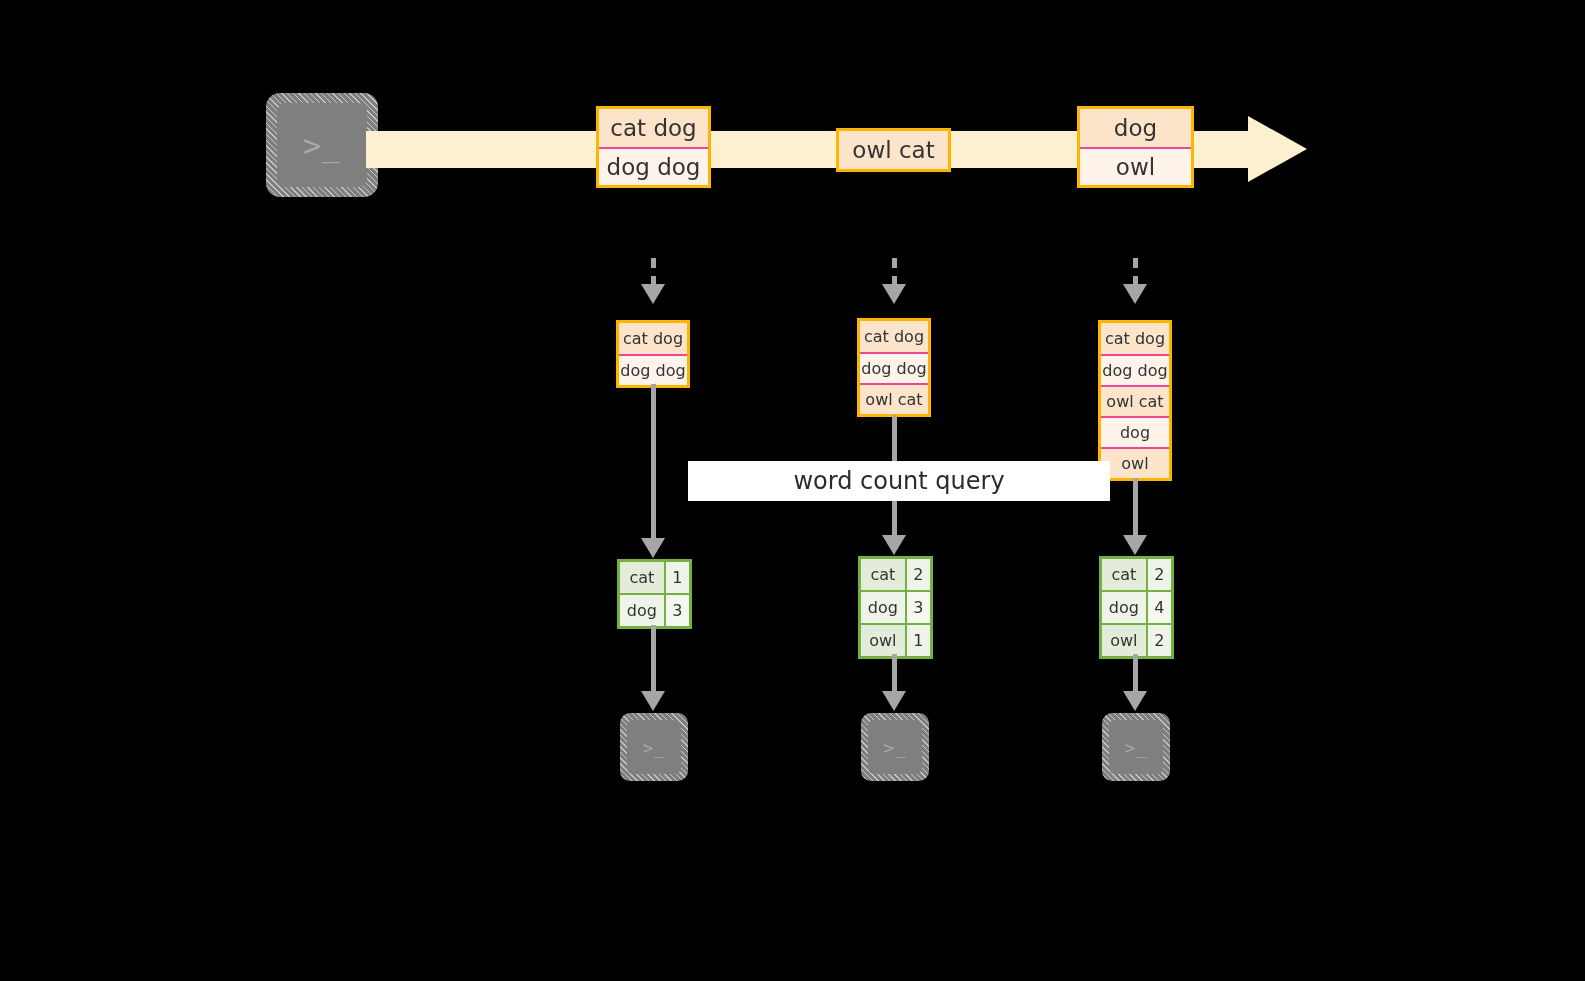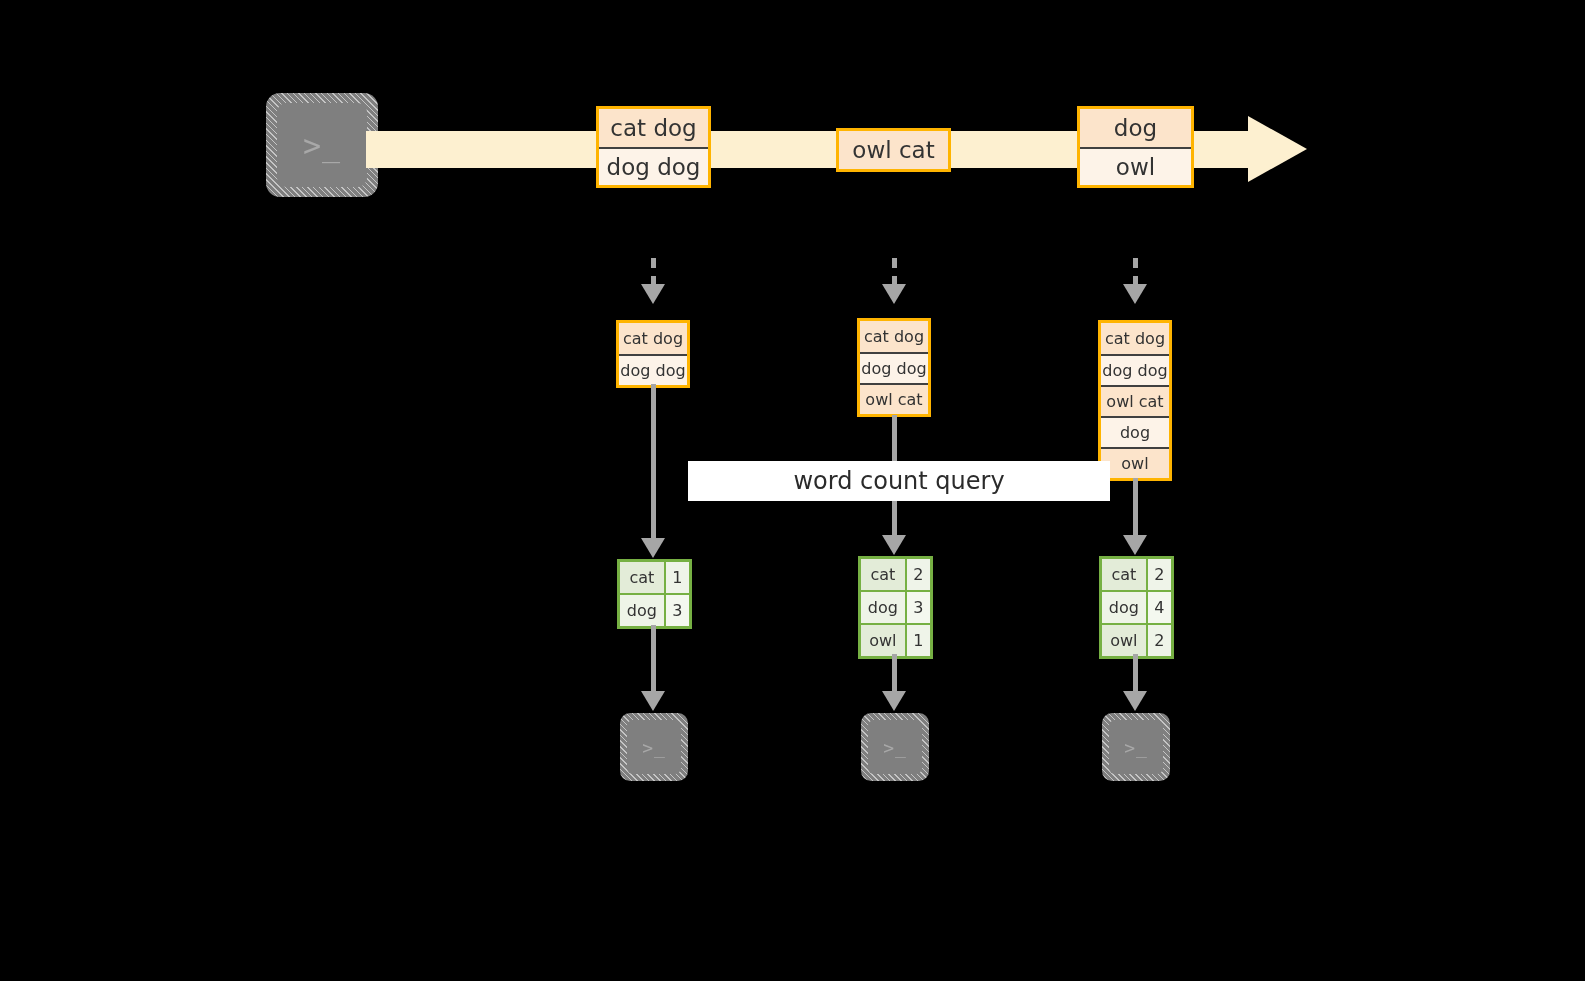--- a/index.html
+++ b/index.html
@@ -79,21 +79,21 @@
     background: #fdeedb;
   }
   .msgbox .row {
     box-sizing: border-box;
     display: flex;
     align-items: center;
     justify-content: center;
     color: #333333;
     white-space: nowrap;
   }
-  .msgbox .row + .row { border-top: 2px solid #404040; }
+  .msgbox .row + .row { border-top: 2px solid #ec4899; }
   .row.shade-a { background: #fce4cb; }
   .row.shade-b { background: #fdf3e8; }
 
   
   .msgbox-top .row { height: 38px; font-size: 23px; }
   .msgbox-top.m1 { left: 596px; top: 106px; width: 115px; }
   .msgbox-top.m2 { left: 836px; top: 128px; width: 115px; }
   .msgbox-top.m3 { left: 1077px; top: 106px; width: 117px; }
 
   

